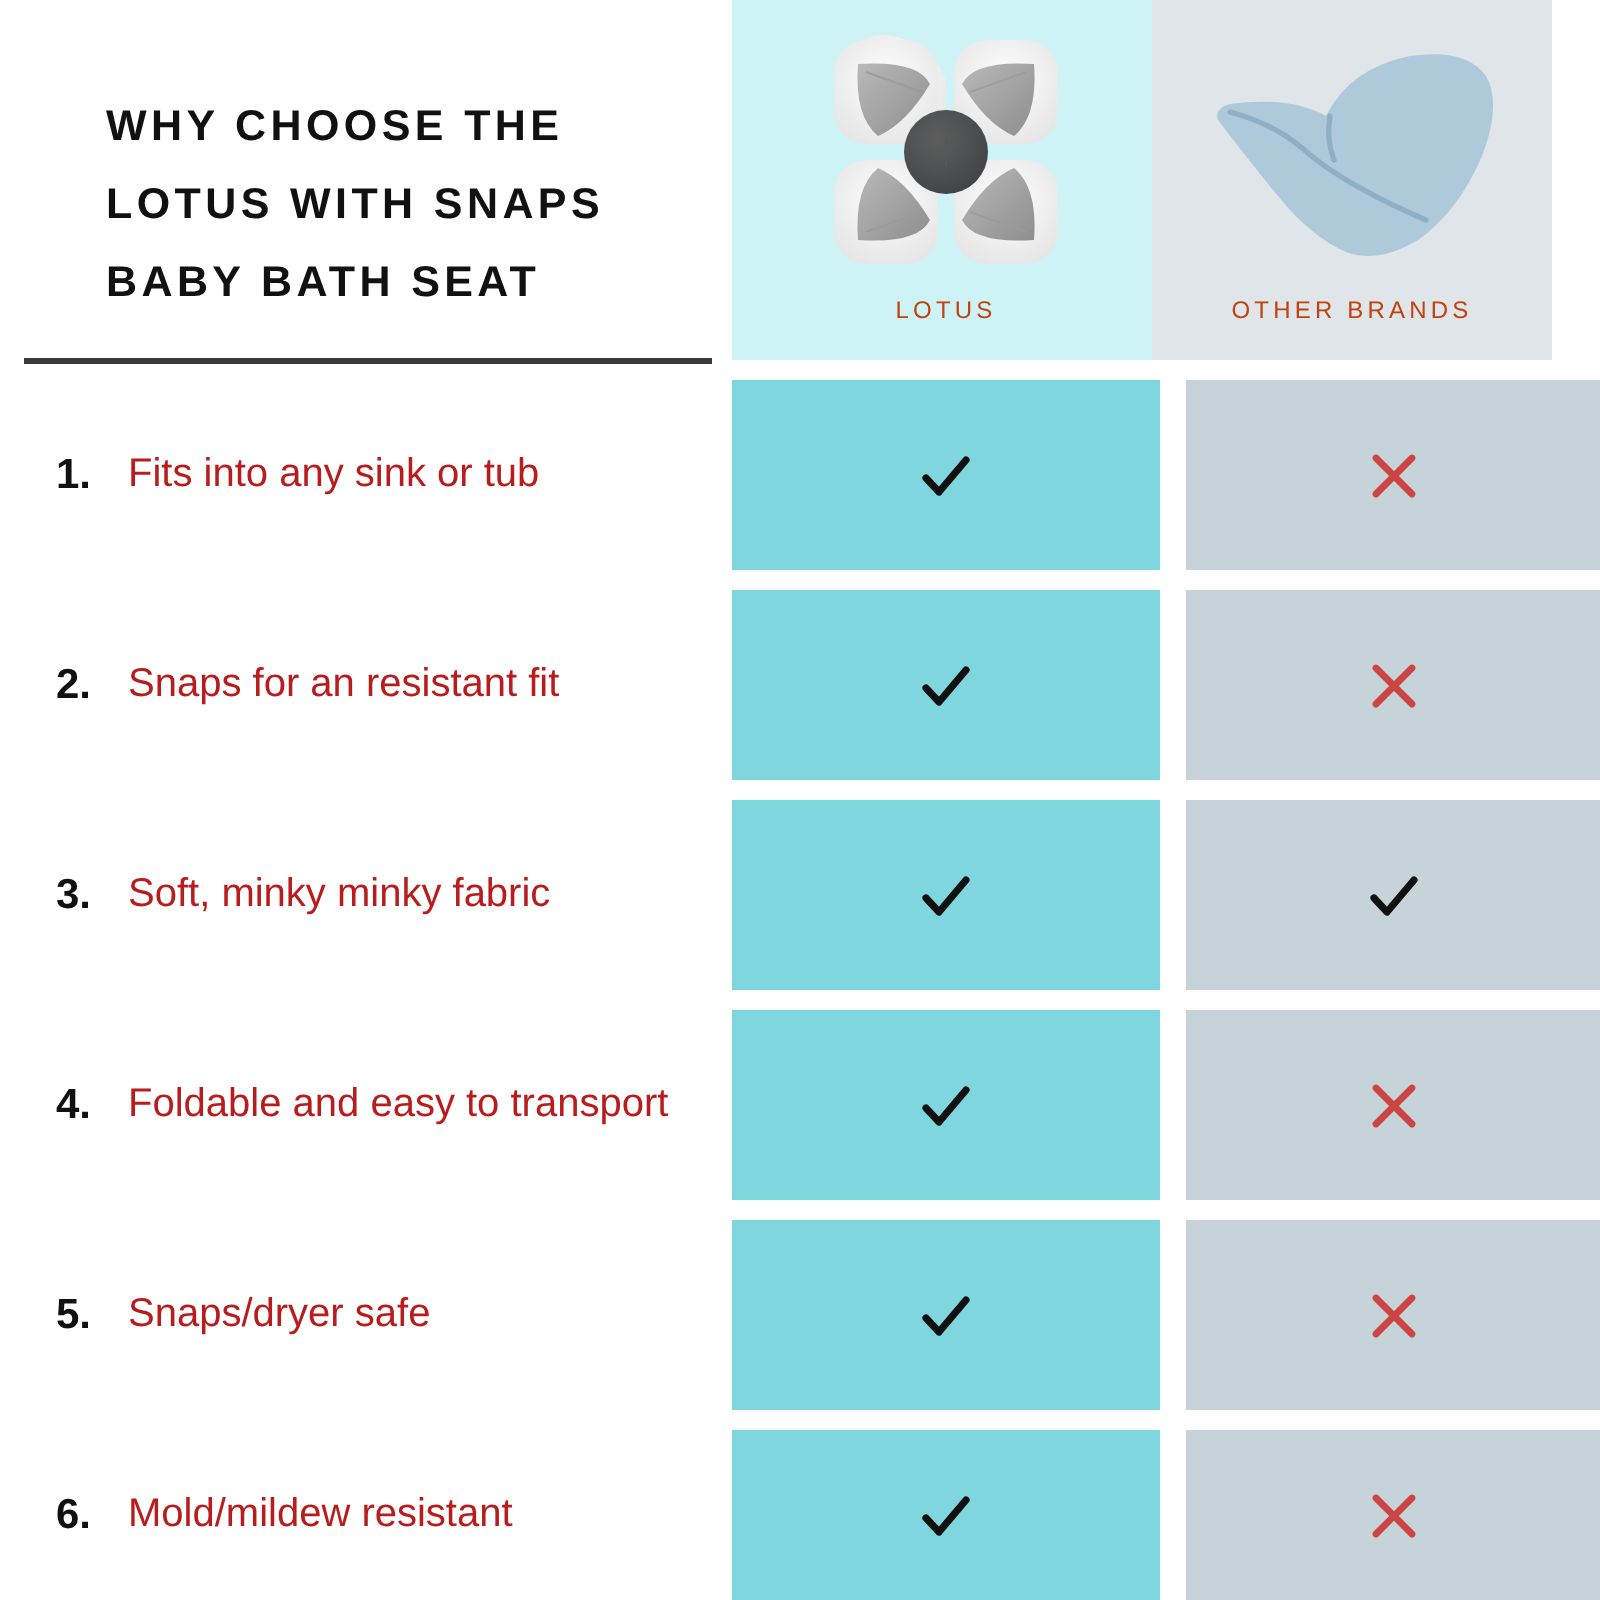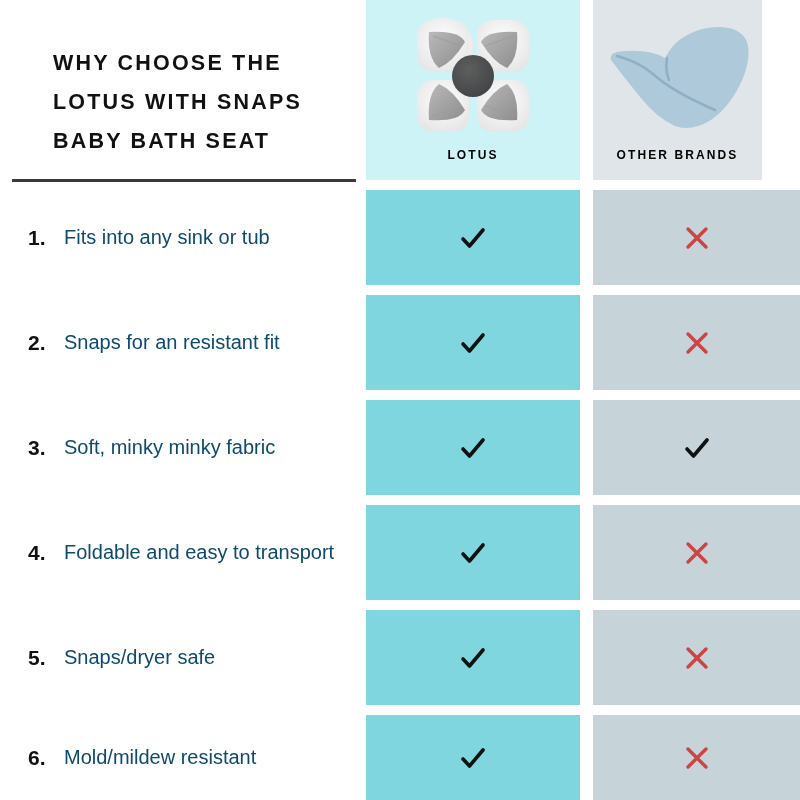--- a/index.html
+++ b/index.html
@@ -25,35 +25,35 @@
     position: absolute;
     top: 0;
     height: 180px;
   }
   .col-head.lotus {
     left: 366px;
     width: 214px;
     background: #cdf3f7;
   }
   .col-head.other {
-    left: 593px;
-    width: 169px;
+    left: 576px;
+    width: 200px;
     background: #dfe5e8;
   }
 
   .col-head-label {
     position: absolute;
     left: 0;
     right: 0;
     bottom: 18px;
     text-align: center;
     font-size: 12px;
-    font-weight: bold;
+    font-weight: normal;
     letter-spacing: 2.1px;
-    color: #000000;
+    color: #c2410c;
   }
 
   
   .art-wrap {
     position: absolute;
     left: 0;
     right: 0;
     top: 6px;
     height: 140px;
     display: flex;
@@ -103,21 +103,21 @@
   .row-num {
     font-size: 21px;
     font-weight: bold;
     min-width: 36px;
     flex: 0 0 auto;
     color: #111111;
   }
   .row-text {
     font-size: 20px;
     line-height: 27px;
-    color: #0c4a6e;
+    color: #b91c1c;
     font-weight: 400;
   }
 
   .cell {
     position: absolute;
     top: 0;
     height: 100%;
     display: flex;
     align-items: center;
     justify-content: center;

